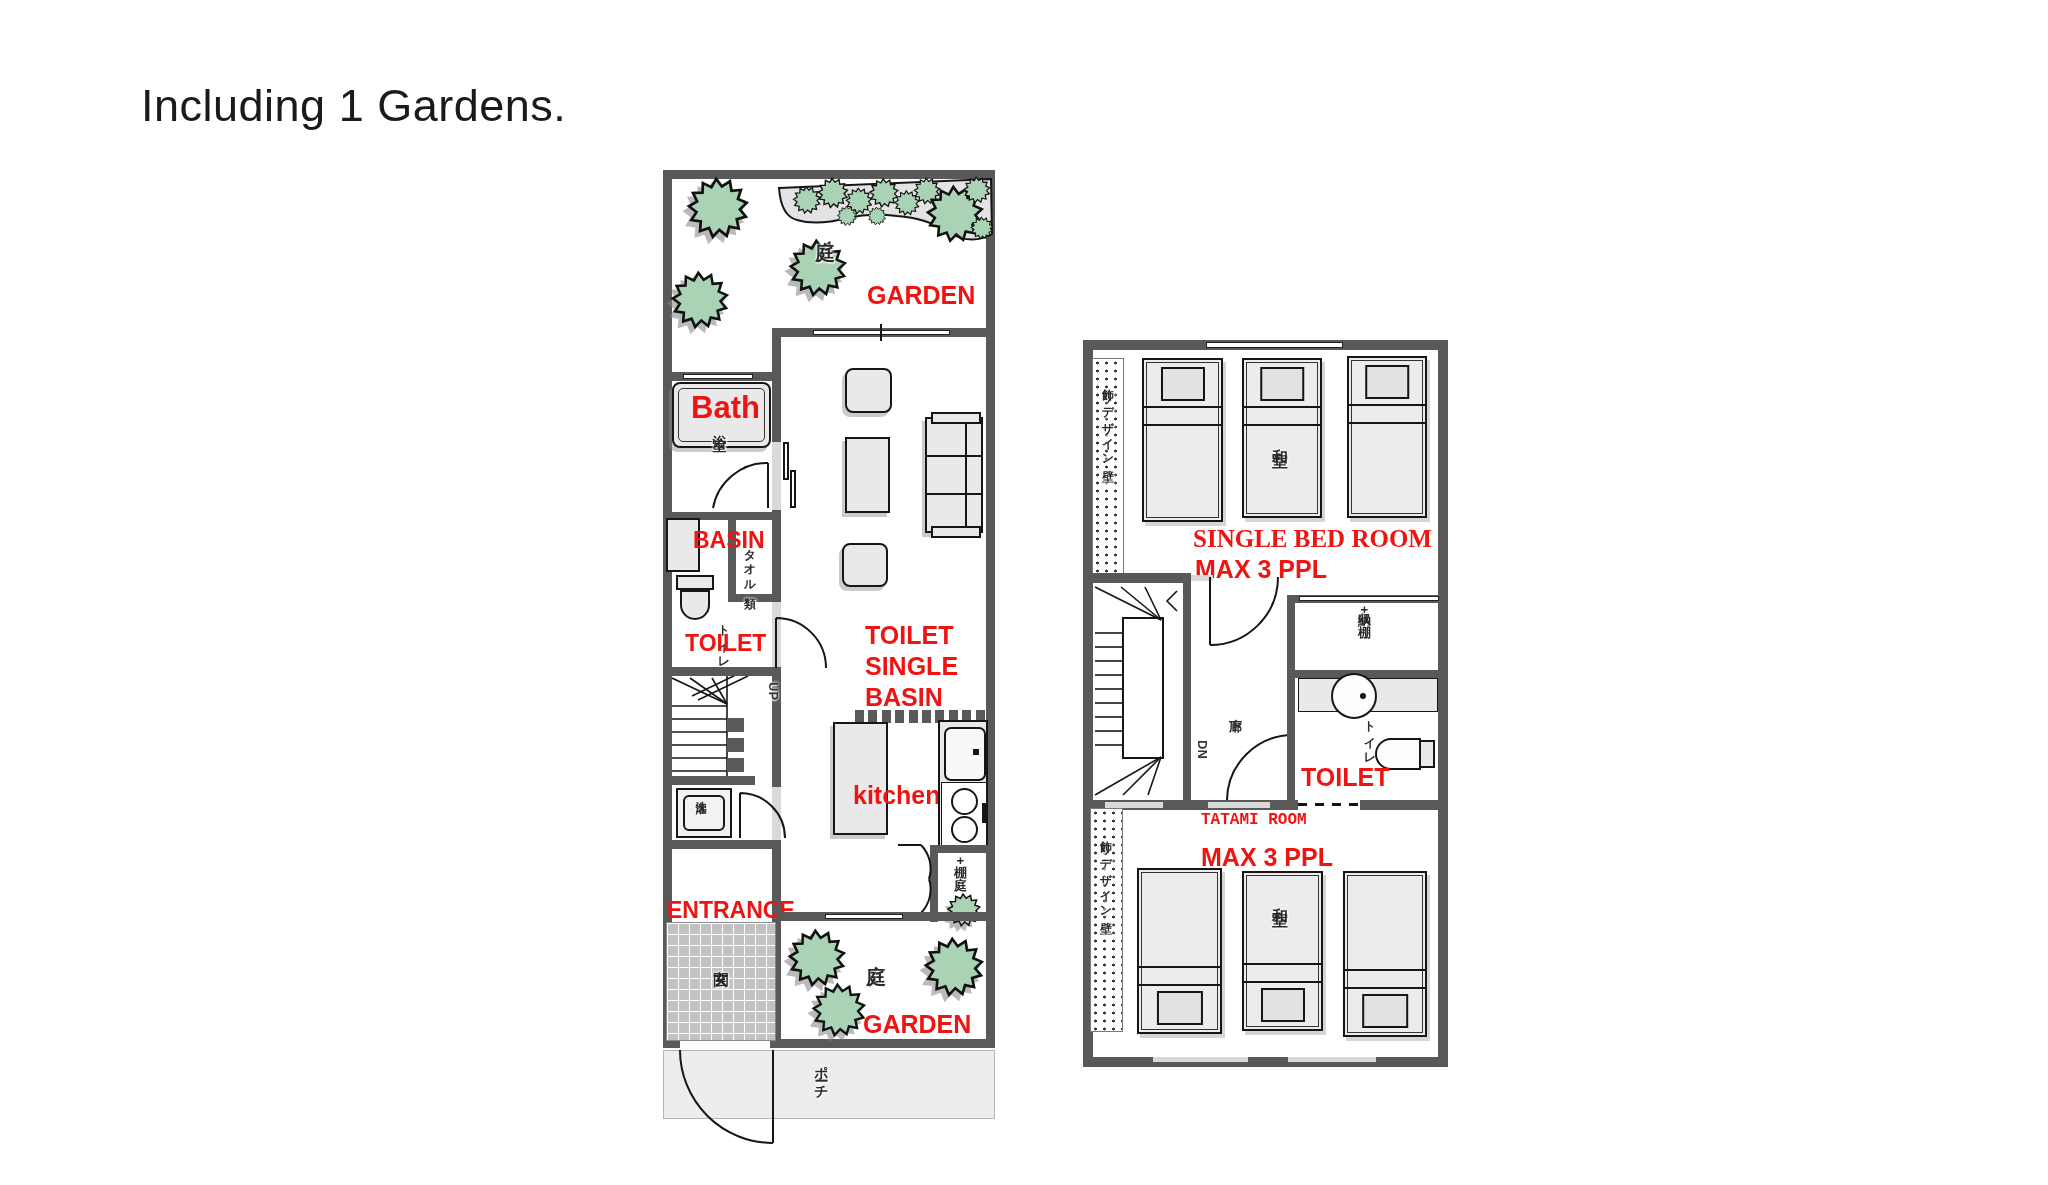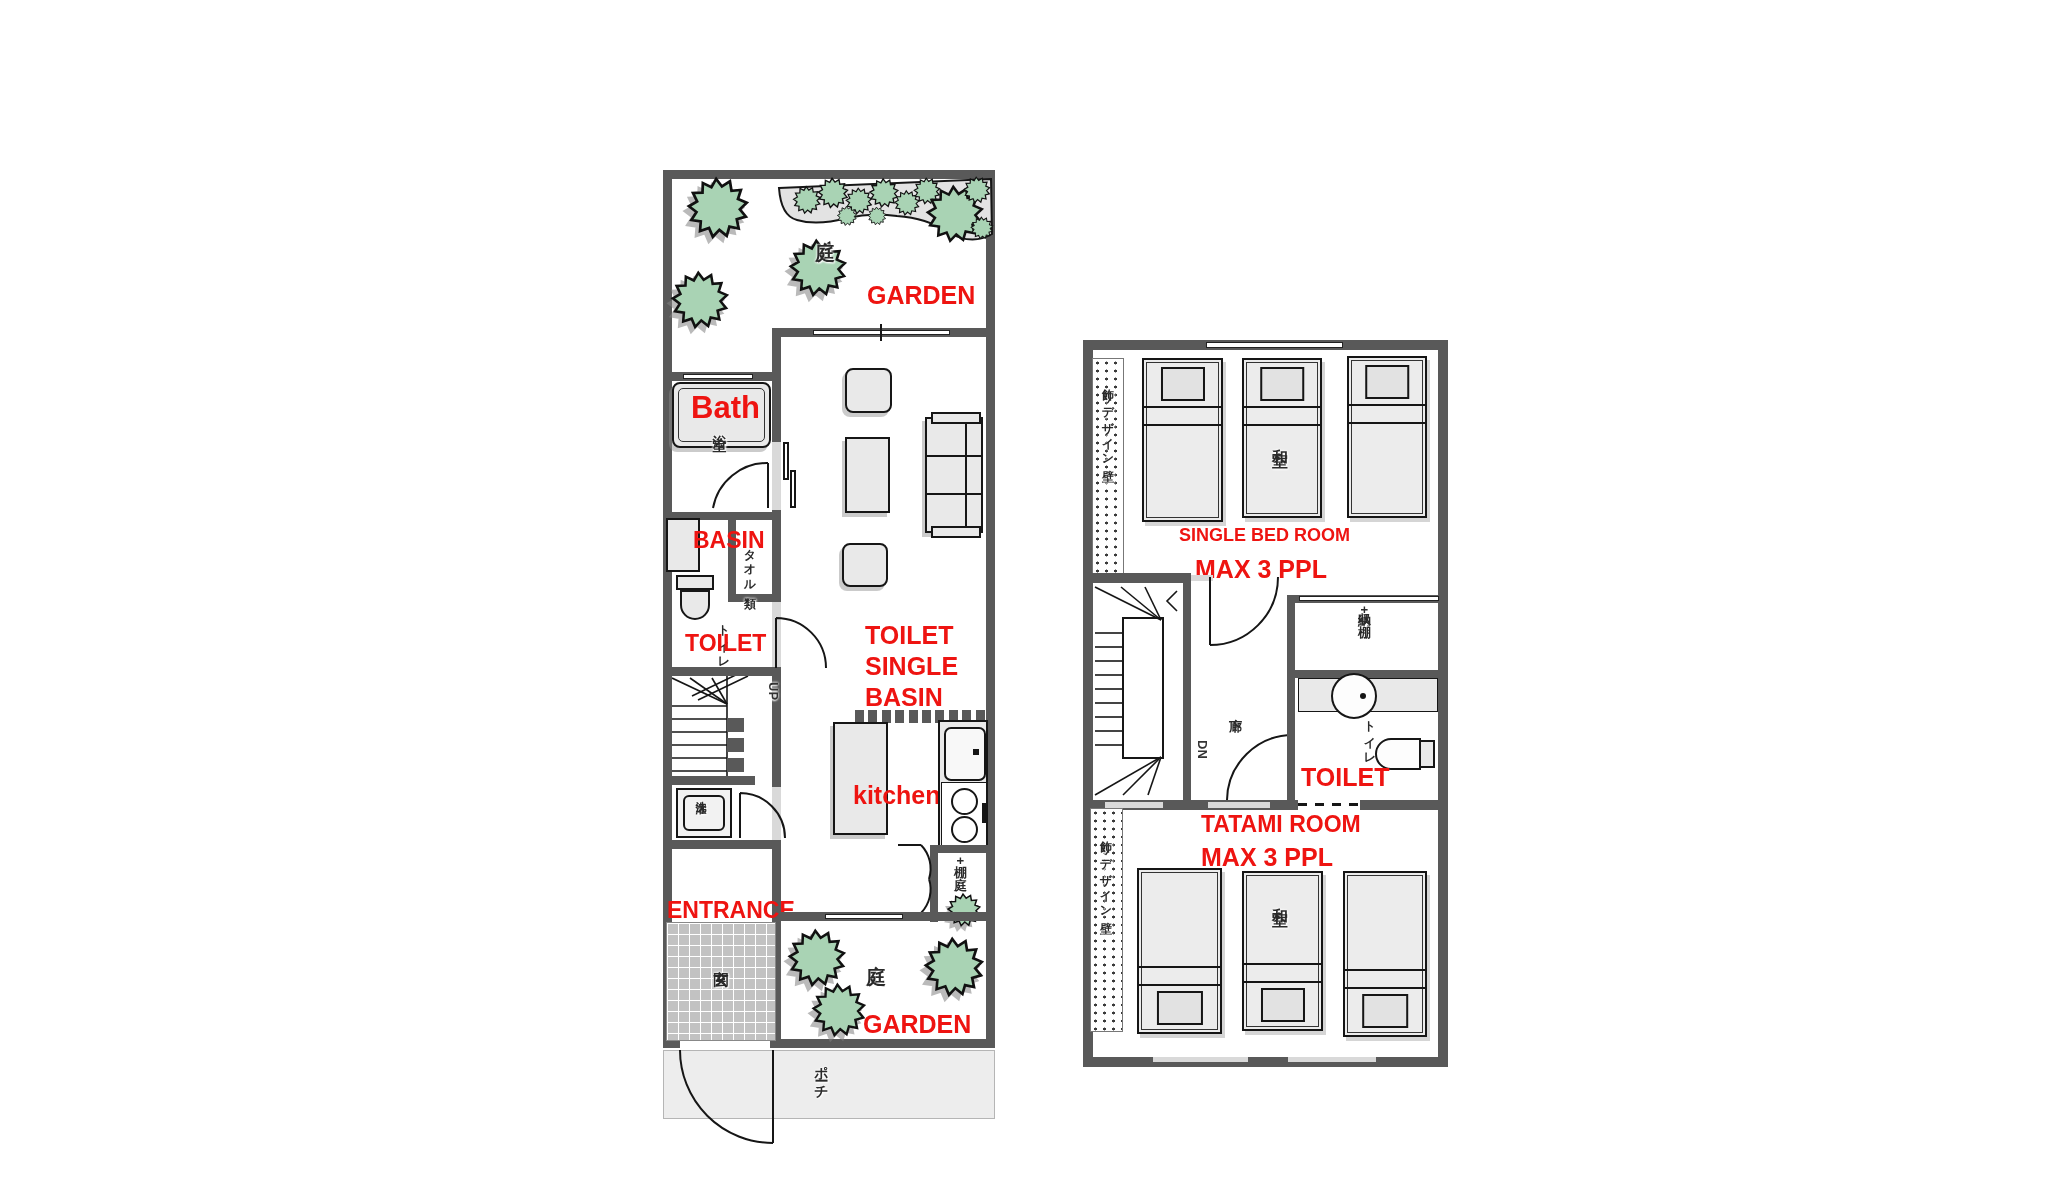--- a/index.html
+++ b/index.html
@@ -55,20 +55,21 @@
 <body>
 
 <svg style="position:absolute;width:0;height:0">
     <defs>
       <path id="bushP" d="M30.6 9.5L20.6 12.4L22.7 22.6L12.5 20.5L9.6 30.5L1.5 24.0L-5.7 31.5L-9.8 21.9L-19.7 25.2L-18.9 14.8L-29.2 13.2L-23.6 4.4L-31.9 -1.9L-22.9 -7.1L-27.4 -16.5L-17.0 -16.9L-16.6 -27.4L-7.2 -22.9L-2.0 -31.9L4.3 -23.6L13.1 -29.2L14.8 -18.9L25.1 -19.8L21.9 -9.9L31.5 -5.8L24.0 1.4Z"></path>
     </defs>
   </svg>
 
 <div id="canvas">
 
+  <div class="title-line" style="left:141px;top:80px;">Including 1 Gardens.</div>
 
   <div class="abs" style="left:663px;top:170px;width:332px;height:949px;">
 
     <div class="porchbox" style="left:0px;top:880px;width:332px;height:69px;"></div>
     <div class="kanji vtext" style="left:150px;top:885px;font-size:14px;">ポーチ</div>
 
     <div class="wall" style="left:0;top:0;width:332px;height:9px;"></div>
     <div class="wall" style="left:0;top:0;width:9px;height:878px;"></div>
     <div class="wall" style="left:323px;top:0;width:9px;height:878px;"></div>
     <div class="wall" style="left:0;top:869px;width:17px;height:9px;"></div>
@@ -256,21 +257,21 @@
         <div class="fold1"></div>
         <div class="fold2"></div>
       </div>
     <div class="bed ptop" style="left:264px;top:16px;width:80px;height:162px;">
         <div class="inner"></div>
         <div class="pillow"></div>
         <div class="fold1"></div>
         <div class="fold2"></div>
       </div>
     <div class="kanji vtext" style="left:186px;top:96px;font-size:16px;">和室</div>
-    <div class="rlabel" style="left:96px;top:186px;font-size:18px;">SINGLE BED ROOM</div>
+    <div class="rlabel" style="left:110px;top:186px;font-size:25px;font-family:Liberation Serif, serif;">SINGLE BED ROOM</div>
     <div class="rlabel" style="left:112px;top:216px;font-size:25px;">MAX 3 PPL</div>
 
     <div class="wall" style="left:0;top:233px;width:107px;height:10px;"></div>
     <div class="thr" style="left:107px;top:235px;width:23px;height:6px;"></div>
     <div class="wall" style="left:100px;top:233px;width:8px;height:237px;"></div>
     <div class="wall" style="left:0;top:460px;width:365px;height:10px;"></div>
     <div class="thr" style="left:22px;top:462px;width:58px;height:6px;"></div>
     <div class="thr" style="left:125px;top:462px;width:62px;height:6px;"></div>
     <div class="abs" style="left:215px;top:460px;width:62px;height:10px;background:#fff;">
       <div style="position:absolute;left:0;right:0;top:3px;height:3px;background:repeating-linear-gradient(90deg,#161616 0 9px,#fff 9px 17px);"></div>
@@ -313,21 +314,21 @@
 
     <div class="furn nofx" style="left:215px;top:338px;width:140px;height:34px;border-width:1px;"></div>
     <div class="abs" style="left:248px;top:333px;width:46px;height:46px;background:#fdfdfd;border:2px solid #161616;border-radius:50%;box-sizing:border-box;">
       <div style="position:absolute;left:27px;top:18px;width:6px;height:6px;background:#161616;border-radius:50%;"></div>
     </div>
     <div class="kanji vtext" style="left:278px;top:372px;font-size:12px;">トイレ</div>
     <div class="abs" style="left:292px;top:398px;width:46px;height:32px;background:#fdfdfd;border:2px solid #161616;box-sizing:border-box;border-radius:16px 0 0 16px;"></div>
     <div class="abs" style="left:336px;top:400px;width:16px;height:28px;background:#e9e9e9;border:2px solid #161616;box-sizing:border-box;"></div>
     <div class="rlabel" style="left:218px;top:424px;font-size:25px;">TOILET</div>
 
-    <div class="rlabel" style="left:118px;top:472px;font-size:23px;">TATAMI ROOM</div>
+    <div class="rlabel" style="left:118px;top:472px;font-size:16px;font-family:Liberation Mono, monospace;">TATAMI ROOM</div>
     <div class="rlabel" style="left:118px;top:504px;font-size:25px;">MAX 3 PPL</div>
     <div class="dots" style="left:7px;top:468px;width:33px;height:224px;"></div>
     <div class="kanji vtext" style="left:14px;top:492px;font-size:12px;">飾りデザイン壁</div>
     <div class="bed pbot" style="left:54px;top:528px;width:85px;height:166px;">
         <div class="inner"></div>
         <div class="pillow"></div>
         <div class="fold1"></div>
         <div class="fold2"></div>
       </div>
     <div class="bed pbot" style="left:159px;top:531px;width:81px;height:160px;">

